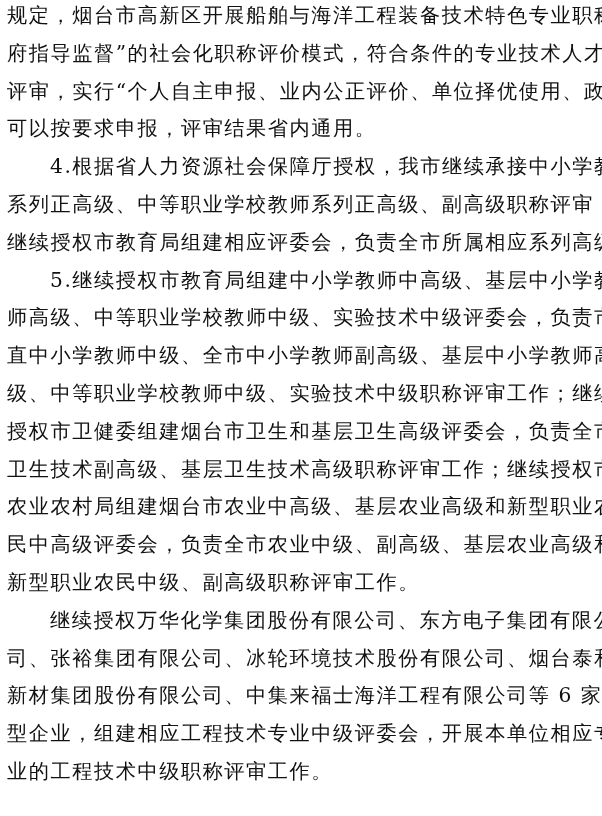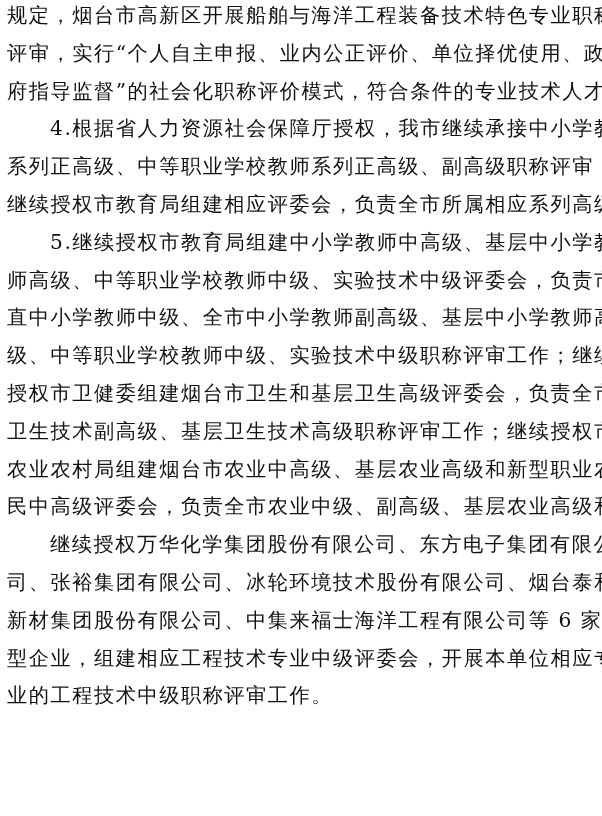--- a/index.html
+++ b/index.html
@@ -33,39 +33,41 @@
       padding-left: 43px;
     }
   </style>
 </head>
 <body>
 
 <div class="page">
 
   <div class="para">
     <span class="line">规定，烟台市高新区开展船舶与海洋工程装备技术特色专业职称</span>
+    <span class="line">府指导监督”的社会化职称评价模式，符合条件的专业技术人才</span>
     <span class="line">评审，实行“个人自主申报、业内公正评价、单位择优使用、政</span>
-    <span class="line">府指导监督”的社会化职称评价模式，符合条件的专业技术人才</span>
+    <span class="line">可以按要求申报，评审结果省内通用。</span>
   </div>
 
   <div class="para">
     <span class="line indent">4.根据省人力资源社会保障厅授权，我市继续承接中小学教师</span>
     <span class="line">系列正高级、中等职业学校教师系列正高级、副高级职称评审，并</span>
     <span class="line">继续授权市教育局组建相应评委会，负责全市所属相应系列高级职</span>
   </div>
 
   <div class="para">
     <span class="line indent">5.继续授权市教育局组建中小学教师中高级、基层中小学教</span>
     <span class="line">师高级、中等职业学校教师中级、实验技术中级评委会，负责市</span>
     <span class="line">直中小学教师中级、全市中小学教师副高级、基层中小学教师高</span>
     <span class="line">级、中等职业学校教师中级、实验技术中级职称评审工作；继续</span>
     <span class="line">授权市卫健委组建烟台市卫生和基层卫生高级评委会，负责全市</span>
     <span class="line">卫生技术副高级、基层卫生技术高级职称评审工作；继续授权市</span>
     <span class="line">农业农村局组建烟台市农业中高级、基层农业高级和新型职业农</span>
     <span class="line">民中高级评委会，负责全市农业中级、副高级、基层农业高级和</span>
+    <span class="line">新型职业农民中级、副高级职称评审工作。</span>
   </div>
 
   <div class="para">
     <span class="line indent">继续授权万华化学集团股份有限公司、东方电子集团有限公</span>
     <span class="line">司、张裕集团有限公司、冰轮环境技术股份有限公司、烟台泰和</span>
     <span class="line">新材集团股份有限公司、中集来福士海洋工程有限公司等 6 家大</span>
     <span class="line">型企业，组建相应工程技术专业中级评委会，开展本单位相应专</span>
     <span class="line">业的工程技术中级职称评审工作。</span>
   </div>
 

